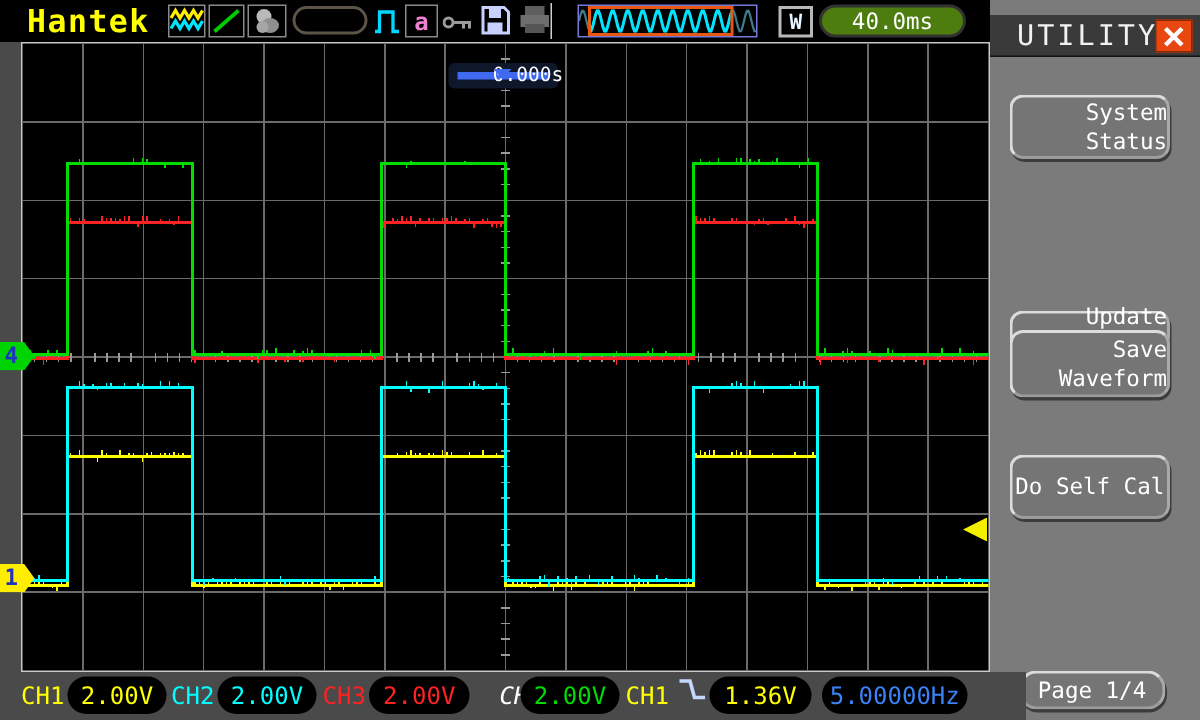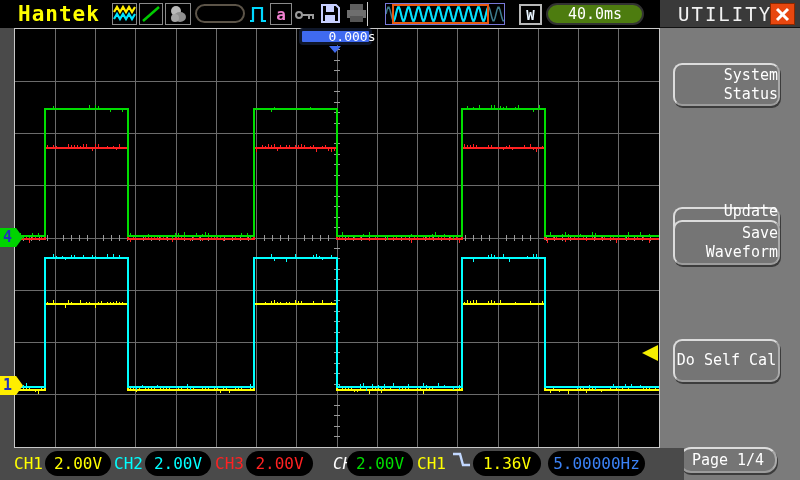--- a/index.html
+++ b/index.html
@@ -18,46 +18,46 @@
     background:#4d7c0f;border:2px solid #323232;box-sizing:border-box;color:#fff;
     display:flex;align-items:center;justify-content:center;font-size:15px;}
   .w-icon{position:absolute;left:519px;top:4px;width:23px;height:21px;background:#000;
     border:2px solid #b8b8b8;box-sizing:border-box;color:#e8f4ff;font-weight:bold;font-size:14px;
     display:flex;align-items:center;justify-content:center;}
   .preview{position:absolute;left:385px;top:3px;width:120px;height:22px;background:#000;
     border:1px solid #7878d8;box-sizing:border-box;}
   .preview .win{position:absolute;left:6px;top:0px;width:97px;height:20px;border:2px solid #e85810;box-sizing:border-box;}
   
   .plot-frame{position:absolute;left:14px;top:28px;width:644px;height:418px;background:#000;border:1px solid #c8c8c8;}
-  .trig-tab{position:absolute;left:299px;top:28px;width:73px;height:17px;background:#3f6af0;
-    border:3px solid #0f172a;box-sizing:border-box;border-radius:4px;color:#fff;font-size:13px;
+  .trig-tab{position:absolute;left:299px;top:42px;width:73px;height:17px;background:#3f6af0;
+    border:6px solid #0f172a;box-sizing:border-box;border-radius:4px;color:#fff;font-size:13px;
     display:flex;align-items:center;justify-content:center;z-index:5;padding-left:33px;}
   .trig-tab-ptr{position:absolute;left:329px;top:46px;width:0;height:0;z-index:5;
     border-left:6px solid transparent;border-right:6px solid transparent;border-top:7px solid #3f6af0;}
   .ch-marker{position:absolute;left:0;width:23px;height:19px;z-index:4;
     clip-path:polygon(0% 0%,70% 0%,100% 50%,70% 100%,0% 100%);
     color:#2233bb;font-weight:bold;font-size:15px;line-height:19px;text-align:left;padding-left:3px;box-sizing:border-box;}
   .marker4{top:228px;background:#00d400;}
   .marker1{top:376px;background:#ffee00;}
   .trig-arrow{position:absolute;left:642px;top:345px;width:16px;height:16px;background:#f4ee00;z-index:4;
     clip-path:polygon(100% 0%,100% 100%,0% 50%);}
   
   .sidebar{position:absolute;left:660px;top:0;width:140px;height:480px;background:#7b7b7b;}
-  .sb-header{position:absolute;left:0;top:0;width:140px;height:28px;background:#3a3a3a;border-bottom:1px solid #111;box-sizing:border-box;}
+  .sb-header{position:absolute;left:0;top:10px;width:140px;height:28px;background:#3a3a3a;border-bottom:1px solid #111;box-sizing:border-box;}
   .sb-title{position:absolute;left:18px;top:3px;font-size:19px;color:#f2f2f2;letter-spacing:2px;}
   .close-btn{position:absolute;left:110px;top:3px;width:25px;height:22px;background:#e8470f;border:1px solid #8a2800;box-sizing:border-box;
     display:flex;align-items:center;justify-content:center;}
   .sbtn{position:absolute;left:13px;width:107px;background:#757575;border:2px solid #dcdcdc;
     border-right-color:#aaa;border-bottom-color:#9c9c9c;border-radius:9px;box-sizing:border-box;
     color:#fff;display:flex;align-items:center;justify-content:center;text-align:right;
     font-size:15px;line-height:19px;box-shadow:1px 2px 0 #3c3c3c;}
   .sbtn-sys{top:63px;height:43px;}
   .sbtn-upd{top:161px;height:28px;margin-top:46px;}
   .sbtn-sav{top:220px;height:45px;}
-  .sbtn-cal{top:303px;height:43px;margin-top:36px;}
+  .sbtn-cal{top:303px;height:43px;}
   .sbtn-page{top:447px;height:26px;left:19px;width:98px;border-radius:12px;font-size:15px;}
   
   .bottombar{position:absolute;left:0;top:448px;width:660px;height:32px;background:#4a4a4a;padding-left:24px;}
   .blabel{position:absolute;top:6px;font-size:16px;}
   .bpill{position:absolute;top:3px;height:25px;background:#000;border-radius:13px;
     display:flex;align-items:center;justify-content:center;font-size:16px;}
 </style>
 </head>
 <body>
 

